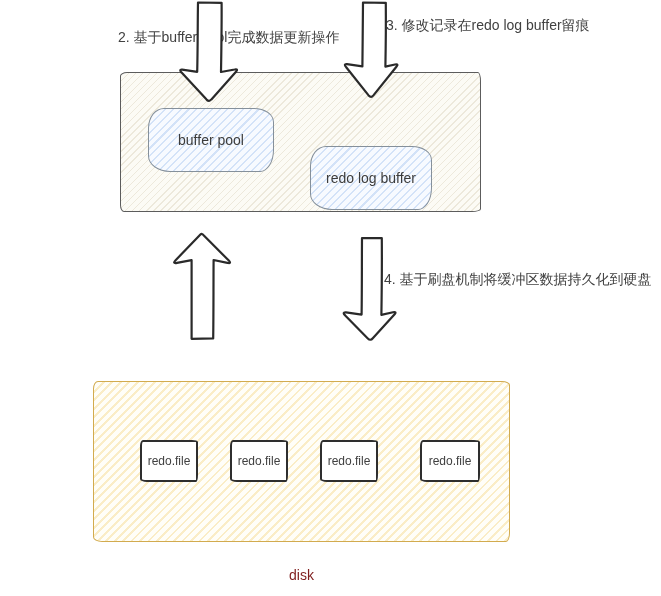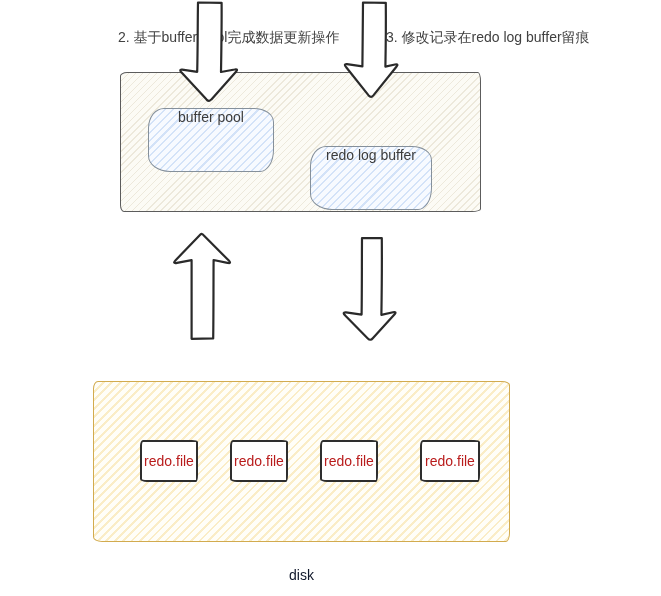--- a/index.html
+++ b/index.html
@@ -22,47 +22,47 @@
   }
   
   .node{
     position:absolute;top:108px;height:64px;box-sizing:border-box;
     border:1.5px solid #85909b;
     border-radius:16px 20px 14px 22px / 20px 14px 22px 16px;
     background-color:#f7faff;
     background-image:repeating-linear-gradient(135deg,
       rgba(168,198,240,0.45) 0px, rgba(168,198,240,0.45) 1.5px,
       transparent 1.5px, transparent 5.5px);
-    display:flex;align-items:flex-start;justify-content:center;
+    display:flex;align-items:center;justify-content:center;
     font-size:14px;color:#3c3c3c;
   }
   #node-bp{left:148px;width:126px;}
   #node-rlb{left:310px;width:122px;margin-top:38px;}
   
   .disk{
     position:absolute;left:93px;top:381px;width:417px;height:161px;box-sizing:border-box;
     border:1.6px solid #d2ab4f;
     border-radius:5px 8px 4px 9px / 8px 4px 9px 5px;
     background-color:#fffef8;
     background-image:repeating-linear-gradient(135deg,
       rgba(246,220,150,0.50) 0px, rgba(246,220,150,0.50) 2px,
       transparent 2px, transparent 6px);
   }
   .file{
     position:absolute;top:440px;width:58px;height:42px;box-sizing:border-box;
     border:2px solid #2e2e2e;
     border-radius:3px 6px 2px 7px / 6px 2px 7px 3px;
     background:#ffffff;
     display:flex;align-items:center;justify-content:center;
-    font-size:14px;color:#b91c1c;white-space:nowrap;
+    font-size:12px;color:#404040;white-space:nowrap;
   }
   #file-1{left:140px;} #file-2{left:230px;} #file-3{left:320px;} #file-4{left:420px;width:60px;}
   .disklbl{
     position:absolute;left:93px;top:567px;width:417px;text-align:center;
-    font-size:14px;color:#0f172a;
+    font-size:14px;color:#7f1d1d;
   }
   .arrow{position:absolute;}
   .arrow path{fill:#ffffff;stroke:#2a2a2a;stroke-width:2.2;stroke-linejoin:round;}
   #ar2{left:176px;top:0px;}
   #ar3{left:340px;top:0px;}
   #ar1{left:170px;top:232px;}
   #ar4{left:341px;top:234px;}
 </style>
 </head>
 <body>
@@ -89,21 +89,22 @@
   <div class="file" id="file-3">
     <span>redo.file</span>
   </div>
   <div class="file" id="file-4">
     <span>redo.file</span>
   </div>
 
   <div class="disklbl">disk</div>
 
   <div class="lbl" style="left:118px;top:29px;">2. 基于buffer pool完成数据更新操作</div>
-  <div class="lbl" style="left:386px;top:29px;">3. 修改记录在redo log buffer留痕</div>
+  <div class="lbl" style="left:386px;top:17px;">3. 修改记录在redo log buffer留痕</div>
+  <div class="lbl" style="left:384px;top:271px;">4. 基于刷盘机制将缓冲区数据持久化到硬盘</div>
 
   <svg class="arrow" id="ar2" width="66" height="104" viewBox="0 0 66 104">
     <path d="M22 2.5 C21.6 26 21.8 49 21.2 71.8 L6.2 69.6 C3.8 69.3 3.6 70.6 5.6 72.6
              L30.6 99.6 C32.4 101.4 33.8 101.3 35.4 99.4 L60 71.8 C61.9 69.7 61.2 68.9 58.6 69.5
              L45 72 C45.4 49 45.8 26 45.6 2.8 Z"></path>
   </svg>
 
   <svg class="arrow" id="ar3" width="62" height="100" viewBox="0 0 62 100">
     <path d="M23 2.5 C22.6 24 22.8 45 22.4 66.4 L7 64.2 C4.4 63.9 4.2 65.2 6.2 67.2
              L28.6 95.4 C30.4 97.4 31.8 97.3 33.4 95.4 L56.4 66.8 C58.3 64.7 57.6 63.9 55 64.5

